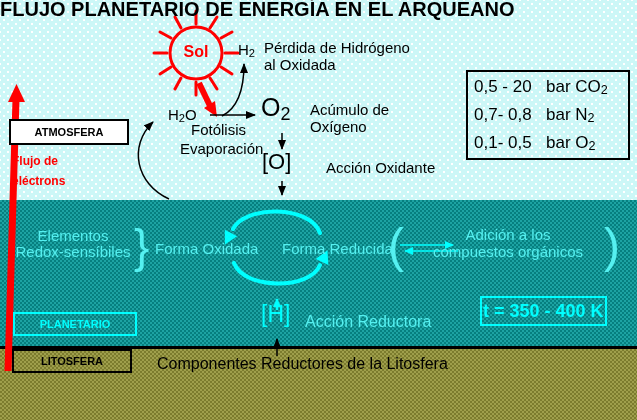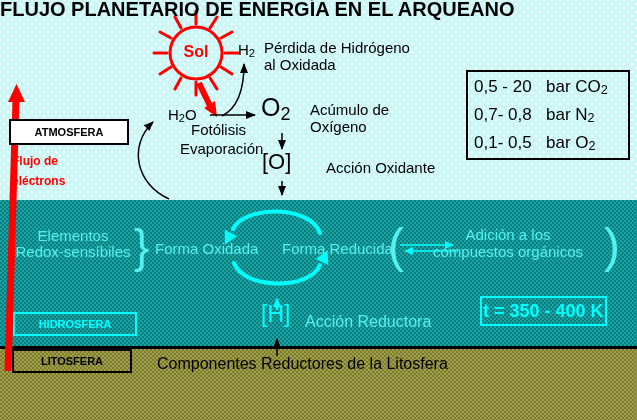--- a/index.html
+++ b/index.html
@@ -172,20 +172,20 @@
   <div class="paren cyL" style="left:388px;top:222px;">(</div>
   <div class="txt cyL ctr" style="left:424px;top:226px;width:168px;line-height:17px;">
     <span class="line">Adición a los</span>
     <span class="line">compuestos orgánicos</span>
   </div>
   <div class="paren cyL" style="left:604px;top:222px;">)</div>
 
   <div class="txt cyB" style="left:261px;top:306px;font-size:23px;">[H]</div>
   <div class="txt cyL" style="left:305px;top:313px;font-size:16px;">Acción Reductora</div>
 
-  <div class="labelbox" style="left:13px;top:312px;width:120px;height:20px;line-height:20px;border-color:#00ffff;color:#00ffff;">HIDROSFERA</div>
+  <div class="labelbox" style="left:13px;top:312px;width:120px;height:20px;line-height:20px;border-color:#00ffff;color:#00ffff;">PLANETARIO</div>
 
   <div class="temp-box">t = 350 - 400 K</div>
 
   <div class="labelbox" style="left:12px;top:349px;width:116px;height:20px;line-height:20px;">LITOSFERA</div>
   <div class="txt" style="left:157px;top:355px;font-size:16px;">Componentes Reductores de la Litosfera</div>
 
 </div>
 
 </body></html>

